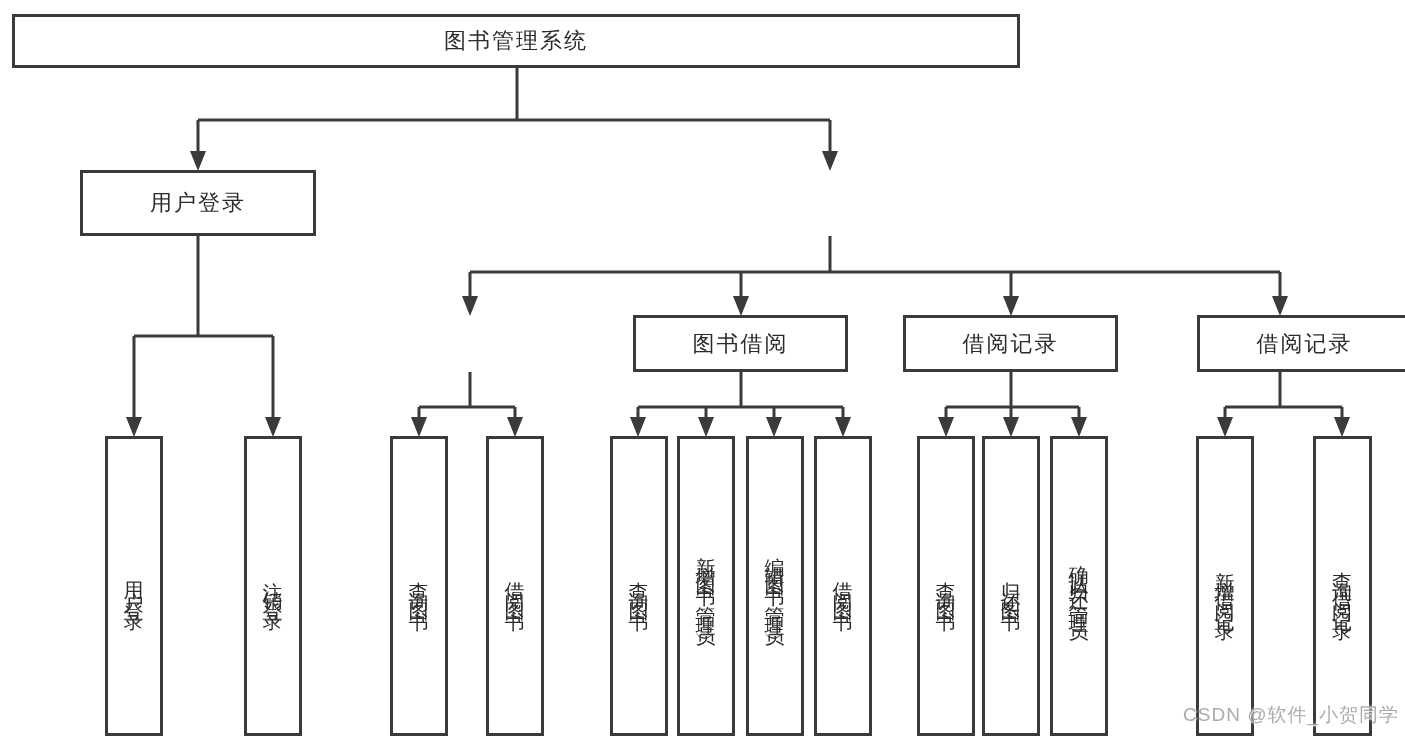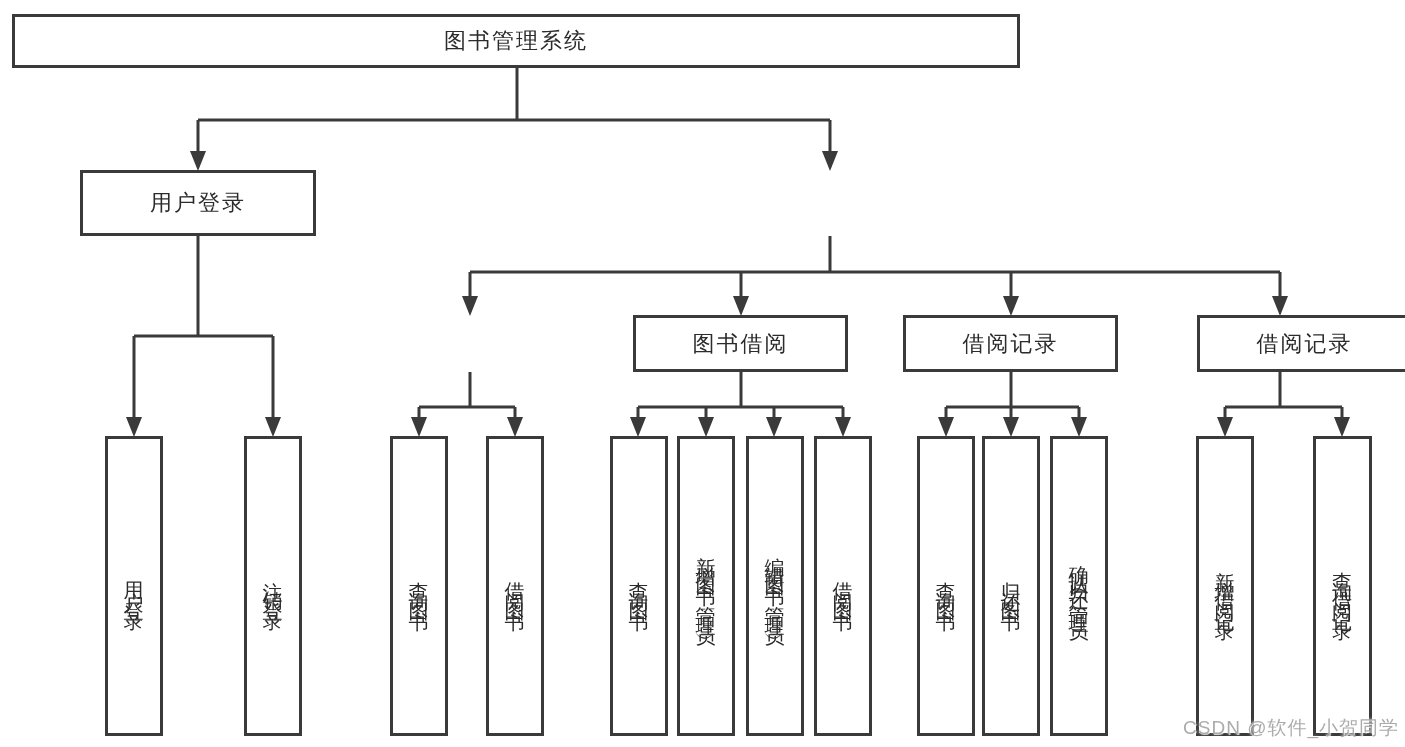--- a/index.html
+++ b/index.html
@@ -30,21 +30,21 @@
   .leaf{
     writing-mode:vertical-lr;
     text-orientation:mixed;
     font-size:20px;
     letter-spacing:10px;
     line-height:1.0;
   }
   #watermark{
     position:absolute;
     right:6px;
-    bottom:6px;
+    bottom:19px;
     z-index:3;
     font-size:19px;
     color:rgba(167,167,167,0.95);
     text-shadow:0 0 3px rgba(255,255,255,0.95), 1px 1px 0 rgba(255,255,255,0.7);
     letter-spacing:1px;
     white-space:nowrap;
   }
 </style>
 </head>
 <body>

